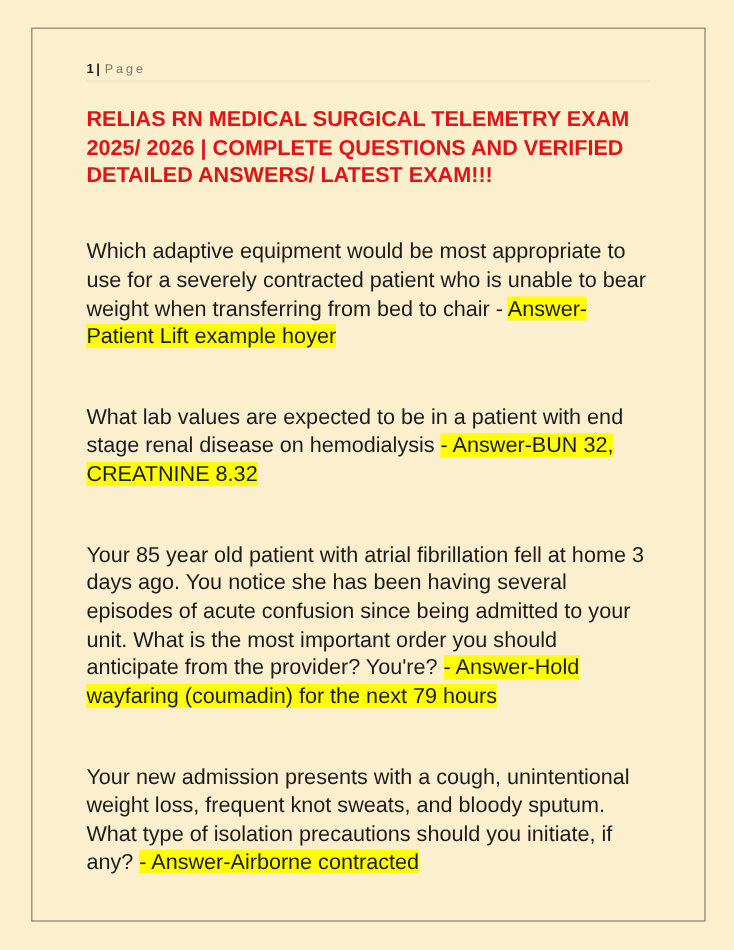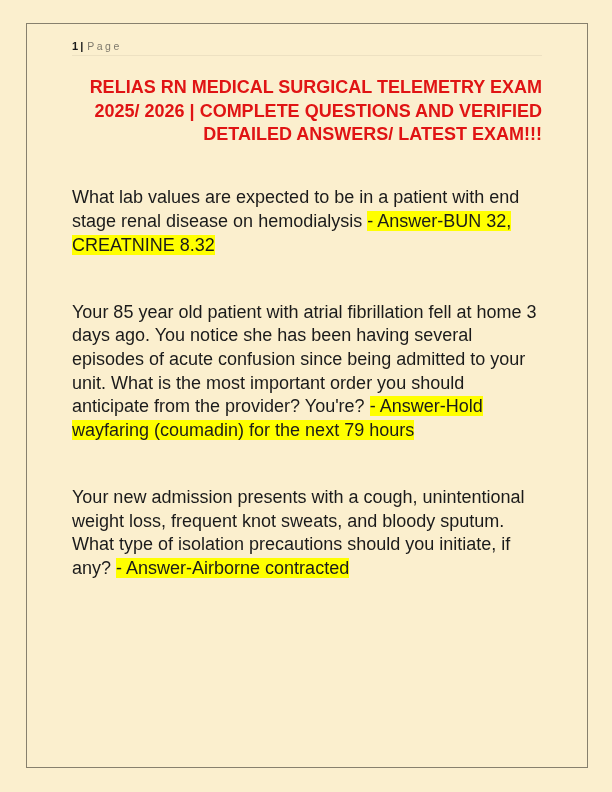--- a/index.html
+++ b/index.html
@@ -20,21 +20,21 @@
     position: relative;
     overflow: hidden;
   }
   .page {
     position: absolute;
     left: 26px;
     top: 23px;
     width: 562px;
     height: 745px;
     border: 1px solid var(--page-border);
-    padding: 4px 45px;
+    padding: 16px 45px;
     background: var(--page-background);
   }
   .page-header {
     margin-top: 12px;
     padding-bottom: 2px;
     border-bottom: 1px solid var(--header-rule);
     font-size: 11px;
     line-height: 13px;
     white-space: nowrap;
   }
@@ -46,37 +46,38 @@
   .page-label {
     color: var(--header-label);
     letter-spacing: 2.5px;
     font-size: 10.5px;
   }
   .doc-title {
     margin: 20px 0 39px 0;
     font-size: 18px;
     line-height: 23.7px;
     font-weight: bold;
-    text-align: right;
+    text-align: left;
     color: var(--title-red);
   }
   .qa {
     font-size: 18px;
     line-height: 23.7px;
     color: var(--body-text);
     margin: 0 0 43.3px 0;
   }
   .hl { background: var(--highlight-yellow); }
 </style>
 </head>
 <body>
 
 <div class="page">
   <div class="page-header">
     <span class="page-number">1</span><span class="page-sep">|</span><span class="page-label">Page</span>
   </div>
   <h1 class="doc-title">RELIAS RN MEDICAL SURGICAL TELEMETRY EXAM 2025/ 2026 | COMPLETE QUESTIONS AND VERIFIED DETAILED ANSWERS/ LATEST EXAM!!!</h1>
   <div id="qa-list">
+      <p class="qa"><span>Which adaptive equipment would be most appropriate to use for a severely contracted patient who is unable to bear weight when transferring from bed to chair - </span><span class="hl">Answer-Patient Lift example hoyer</span></p>
       <p class="qa"><span>What lab values are expected to be in a patient with end stage renal disease on hemodialysis </span><span class="hl">- Answer-BUN 32, CREATNINE 8.32</span></p>
       <p class="qa"><span>Your 85 year old patient with atrial fibrillation fell at home 3 days ago. You notice she has been having several episodes of acute confusion since being admitted to your unit. What is the most important order you should anticipate from the provider? You're? </span><span class="hl">- Answer-Hold wayfaring (coumadin) for the next 79 hours</span></p>
       <p class="qa"><span>Your new admission presents with a cough, unintentional weight loss, frequent knot sweats, and bloody sputum. What type of isolation precautions should you initiate, if any? </span><span class="hl">- Answer-Airborne contracted</span></p>
     </div>
 </div>
 
 </body></html>

